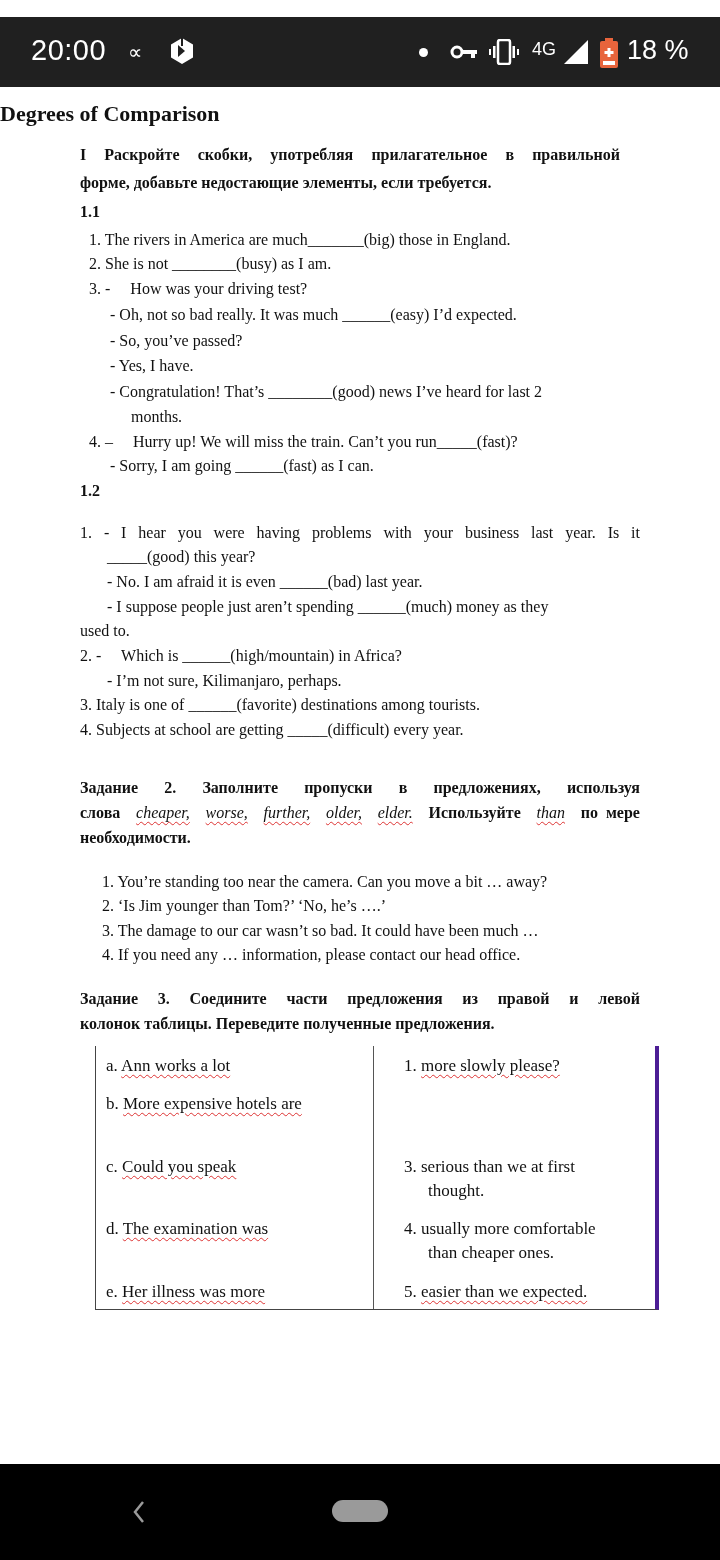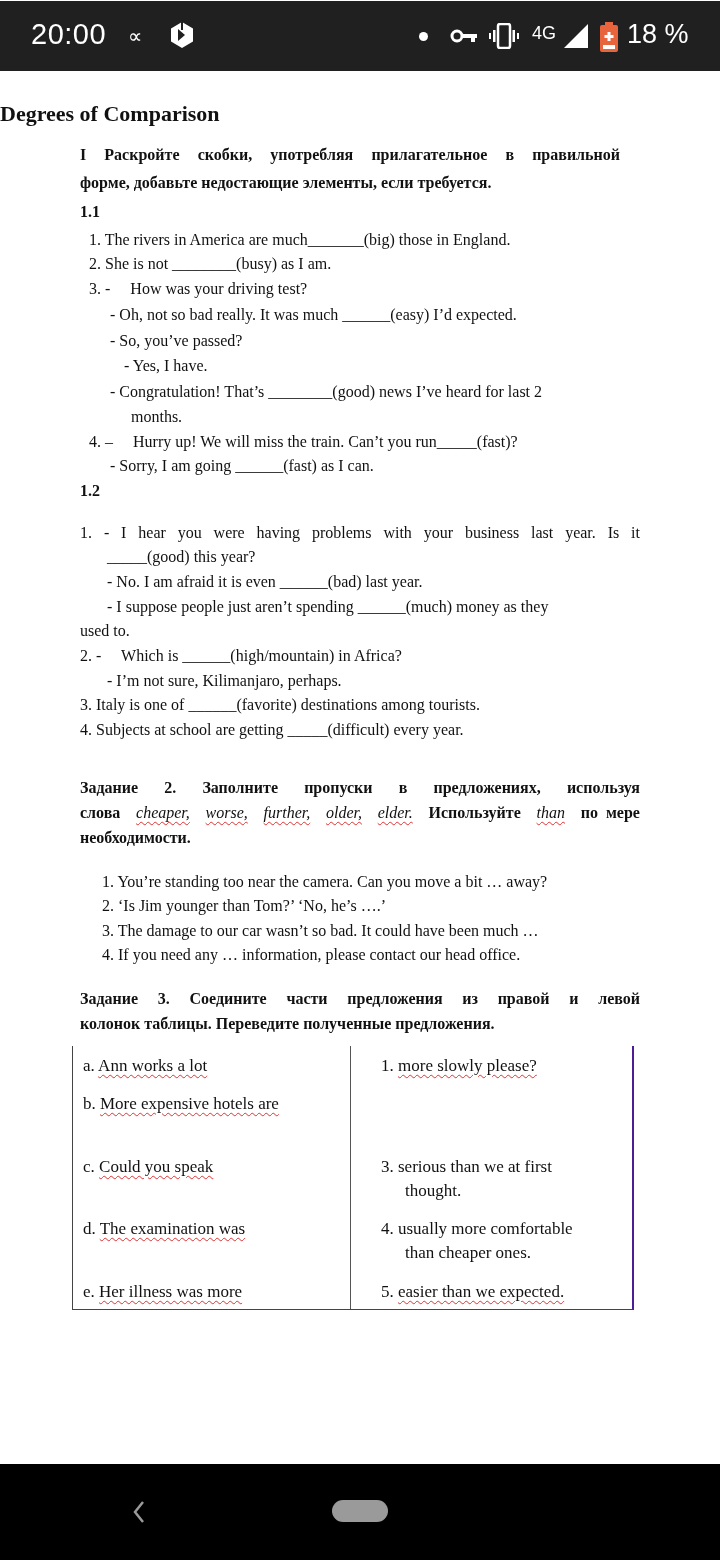--- a/index.html
+++ b/index.html
@@ -4,21 +4,21 @@
 <style>
   html, body { margin: 0; padding: 0; }
   body {
     width: 720px; height: 1560px; overflow: hidden; position: relative;
     background: #ffffff;
     font-family: "Liberation Serif", "DejaVu Serif", serif;
     color: #111;
   }
   
   .statusbar {
-    position: absolute; left: 0; top: 1px; width: 720px; height: 70px;
+    position: absolute; left: 0; top: 17px; width: 720px; height: 70px;
     background: #202020; color: #fff;
     font-family: "Liberation Sans", "DejaVu Sans", sans-serif;
   }
   .sb-time { position: absolute; left: 31px; top: 17px; font-size: 29px; letter-spacing: 0.5px; }
   .sb-icon { position: absolute; top: 22px; }
   .sb-share { left: 128px; top: 23px; font-size: 20px; }
   .sb-app { left: 168px; top: 20px; width: 28px; height: 28px; }
   .sb-dot { left: 419px; top: 31px; width: 9px; height: 9px; border-radius: 50%; background: #fff; }
   .sb-key { left: 450px; top: 24px; width: 28px; height: 22px; }
   .sb-vib { left: 489px; top: 22px; width: 30px; height: 26px; }
@@ -27,22 +27,22 @@
   .sb-batt { left: 599px; top: 21px; width: 20px; height: 30px; }
   .sb-pct { position: absolute; left: 627px; top: 18px; font-size: 27px; }
   .title { position: absolute; left: 0; width: 560px; top: 31px; text-align: left; font-weight: bold; font-size: 22px; }
   .t { position: absolute; font-size: 16px; white-space: nowrap; line-height: 24px; }
   .b { font-weight: bold; }
   .just { text-align: justify; text-align-last: justify; white-space: nowrap; }
   .sq { text-decoration: underline wavy #d33; text-decoration-thickness: 1px; text-underline-offset: 3px; }
   em.sq { font-style: italic; font-weight: normal; }
 
   
-  .tbl { position: absolute; left: 72px; top: 1046px; width: 559px; height: 263px;
-         border-left: 1px solid #444; border-right: 2px solid #4c1d95; border-bottom: 1px solid #444; }
+  .tbl { position: absolute; left: 95px; top: 1046px; width: 559px; height: 263px;
+         border-left: 1px solid #444; border-right: 4px solid #4c1d95; border-bottom: 1px solid #444; }
   .tbl .mid { position: absolute; left: 277px; top: 0; width: 1px; height: 263px; background: #555; }
   .cell { position: absolute; font-size: 17px; line-height: 24px; white-space: nowrap; }
   .cell .cont { display: block; padding-left: 24px; }
 
   
   .navbar { position: absolute; left: 0; top: 1464px; width: 720px; height: 96px; background: #000; }
   .nav-back { position: absolute; left: 128px; top: 34px; width: 22px; height: 28px; }
   .nav-home { position: absolute; left: 332px; top: 1500px; width: 56px; height: 22px; border-radius: 11px; background: #9a9a9a; }
 </style>
 </head>
@@ -87,21 +87,21 @@
   <div class="t b just" style="left:80px; top:143px; width:540px;">I   Раскройте скобки, употребляя прилагательное в правильной</div>
   <div class="t b" style="left:80px; top:171px;">форме, добавьте недостающие элементы, если требуется.</div>
   <div class="t b" style="left:80px; top:200px;">1.1</div>
 
   <div>
     <div class="t" style="left:89px; top:228px;">1. The rivers in America are much_______(big) those in England.</div>
     <div class="t" style="left:89px; top:252px;">2. She is not ________(busy) as I am.</div>
     <div class="t" style="left:89px; top:277px; white-space:pre;">3. -     How was your driving test?</div>
     <div class="t" style="left:110px; top:303px;">- Oh, not so bad really. It was much ______(easy) I’d expected.</div>
     <div class="t" style="left:110px; top:329px;">- So, you’ve passed?</div>
-    <div class="t" style="left:124px; top:354px;">- Yes, I have.</div>
+    <div class="t" style="left:110px; top:354px;">- Yes, I have.</div>
     <div class="t" style="left:110px; top:380px;">- Congratulation! That’s ________(good) news I’ve heard for last 2</div>
     <div class="t" style="left:131px; top:405px;">months.</div>
     <div class="t" style="left:89px; top:430px; white-space:pre;">4. –     Hurry up! We will miss the train. Can’t you run_____(fast)?</div>
     <div class="t" style="left:110px; top:454px;">- Sorry, I am going ______(fast) as I can.</div>
   </div>
 
   <div class="t b" style="left:80px; top:479px;text-align:center;">1.2</div>
 
   <div>
     <div class="t just" style="left:80px; top:521px; width:560px;">1. - I hear you were having problems with your business last year. Is it</div>

